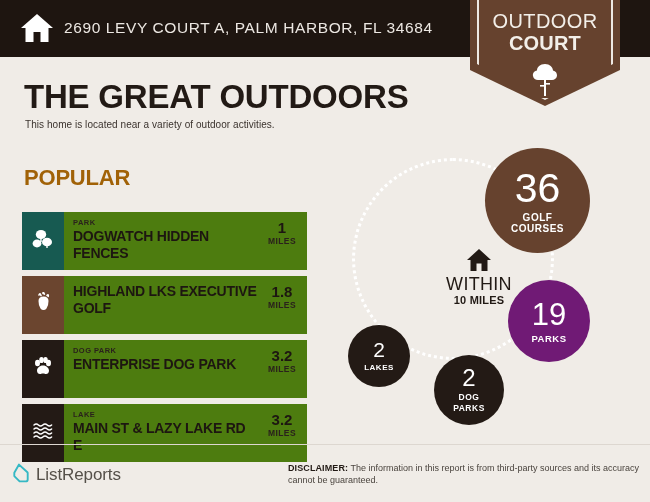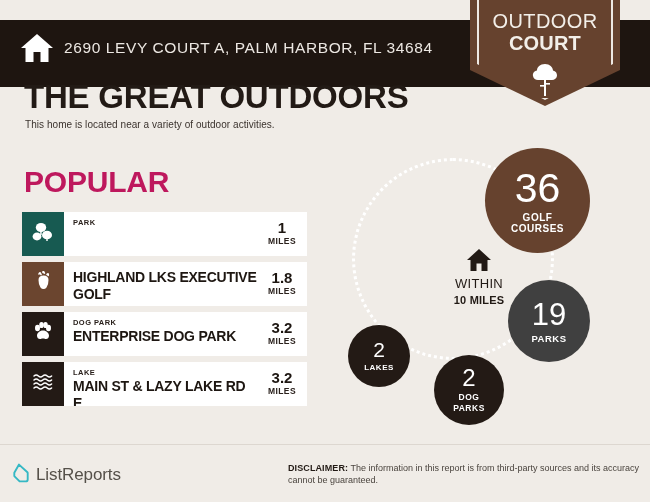--- a/index.html
+++ b/index.html
@@ -5,21 +5,21 @@
   html,body{margin:0;padding:0;}
   body{
     width:650px;height:502px;overflow:hidden;
     background:#f0ece7;
     font-family:"Liberation Sans","DejaVu Sans",sans-serif;
     -webkit-font-smoothing:antialiased;
   }
   .page{position:relative;width:650px;height:502px;background:#f0ece7;overflow:hidden;}
 
   
-  .topbar{position:absolute;left:0;top:0;width:650px;height:67px;background:#1e1510;margin-top:20px;}
+  .topbar{position:absolute;left:0;top:0;width:650px;height:57px;background:#1e1510;}
   .home-ico{position:absolute;left:20px;top:12px;width:34px;height:32px;}
   .addr{
     position:absolute;left:64px;top:19px;
     color:#ece7e2;font-size:15.5px;letter-spacing:.6px;font-weight:400;
     white-space:nowrap;
   }
 
   
   .badge{position:absolute;left:470px;top:0;width:150px;height:106px;}
   .badge-shape{position:absolute;inset:0;background:#66422e;
@@ -29,25 +29,25 @@
     clip-path:polygon(0 0,100% 0,100% 66%,50% 100%,0 66%);}
   .badge-txt{position:absolute;left:0;right:0;top:10px;text-align:center;
     color:#f3efe9;font-size:20px;font-weight:400;line-height:22px;letter-spacing:.4px;}
   .badge-txt .l2{font-weight:700;letter-spacing:.2px;}
   .badge-tree{position:absolute;left:50%;top:62px;transform:translateX(-50%);width:34px;height:36px;}
 
   
   .h1{position:absolute;left:24px;top:78px;font-size:33px;font-weight:700;
       letter-spacing:-.2px;color:#221a15;}
   .sub{position:absolute;left:25px;top:119px;font-size:10px;color:#3b332e;letter-spacing:.05px;}
-  .h2{position:absolute;left:24px;top:165px;font-size:30px;font-weight:700;color:#be185d;letter-spacing:-.2px;}
+  .h2{position:absolute;left:24px;top:165px;font-size:22px;font-weight:700;color:#a16207;letter-spacing:-.2px;}
 
   
   .list{position:absolute;left:22px;top:212px;width:285px;}
-  .row{position:relative;height:44px;margin-bottom:6px;background:#ffffff;overflow:hidden;
+  .row{position:relative;height:58px;margin-bottom:6px;background:#4d7c0f;overflow:hidden;
        display:flex;align-items:stretch;}
   .row .ibox{width:42px;min-width:42px;display:flex;align-items:center;justify-content:center;}
   .row .body{flex:1;padding-left:9px;padding-top:6px;overflow:hidden;}
   .row .cat{font-size:7.5px;font-weight:700;letter-spacing:.45px;color:#2a211c;line-height:9px;}
   .row .nm{font-size:14px;font-weight:700;color:#1d1611;letter-spacing:-.25px;line-height:17px;
            margin-top:1px;white-space:normal;}
   .row .dist{width:50px;min-width:50px;text-align:center;padding-top:8px;}
   .row .dnum{font-size:15px;font-weight:700;color:#1d1611;line-height:16px;}
   .row .dunit{font-size:8.5px;font-weight:700;letter-spacing:.4px;color:#2a211c;line-height:10px;}
 
@@ -55,32 +55,32 @@
   .diagram{position:absolute;left:330px;top:140px;width:310px;height:300px;}
   .ring{position:absolute;left:22px;top:18px;width:196px;height:196px;border-radius:50%;
         border:3px dotted #ffffff;}
   .bubble{position:absolute;border-radius:50%;display:flex;flex-direction:column;
           align-items:center;justify-content:center;color:#fff;text-align:center;}
   .bubble .num{font-weight:400;line-height:1;}
   .bubble .lab{font-weight:700;letter-spacing:.5px;line-height:11px;}
   .b-golf{left:155px;top:8px;width:105px;height:105px;background:#66422e;}
   .b-golf .num{font-size:41px;margin-bottom:3px;}
   .b-golf .lab{font-size:10px;}
-  .b-parks{left:178px;top:140px;width:82px;height:82px;background:#404040;}
+  .b-parks{left:178px;top:140px;width:82px;height:82px;background:#701a75;}
   .b-parks .num{font-size:31px;margin-bottom:3px;}
   .b-parks .lab{font-size:9.5px;}
   .b-lakes{left:18px;top:185px;width:62px;height:62px;background:#231a15;}
   .b-lakes .num{font-size:21px;margin-bottom:2px;}
   .b-lakes .lab{font-size:8px;}
   .b-dogparks{left:104px;top:215px;width:70px;height:70px;background:#231a15;}
   .b-dogparks .num{font-size:24px;margin-bottom:2px;}
   .b-dogparks .lab{font-size:8.5px;}
   .center{position:absolute;left:94px;top:108px;width:110px;text-align:center;}
   .center .hico{display:block;margin:0 auto 4px;width:26px;height:24px;}
-  .center .c1{font-size:13px;color:#221a15;letter-spacing:.3px;line-height:16px;}
+  .center .c1{font-size:18px;color:#221a15;letter-spacing:.3px;line-height:16px;}
   .center .c2{font-size:11px;font-weight:700;color:#221a15;letter-spacing:.2px;line-height:17px;}
 
   
   .footline{position:absolute;left:0;top:444px;width:650px;height:1px;background:#ddd7d0;}
   .logo{position:absolute;left:8px;top:462px;display:flex;align-items:center;}
   .logo svg{margin-right:6px;}
   .logo .lt{font-size:17px;color:#555049;letter-spacing:-.1px;}
   .disc{position:absolute;left:288px;top:463px;width:352px;font-size:9px;line-height:11.5px;color:#4a443e;}
   .disc b{color:#221a15;letter-spacing:.1px;}
 </style>
@@ -128,20 +128,21 @@
             <ellipse cx="9" cy="5.5" rx="5.2" ry="4.6" fill="#fff"></ellipse>
             <rect x="8.2" y="8" width="1.5" height="5" fill="#fff"></rect>
             <ellipse cx="5" cy="14.5" rx="4.4" ry="3.9" fill="#fff"></ellipse>
             <ellipse cx="15" cy="13" rx="5" ry="4.3" fill="#fff"></ellipse>
             <rect x="14.3" y="15" width="1.4" height="4" fill="#fff"></rect>
           </svg>
         </span>
       </div>
       <div class="body">
         <div class="cat">PARK</div>
+        <div class="nm">DOGWATCH HIDDEN FENCES</div>
       </div>
       <div class="dist">
         <div class="dnum">1</div>
         <div class="dunit">MILES</div>
       </div>
     </div>
 
     <div class="row">
       <div class="ibox" style="background:#6b452f">
         <span>

